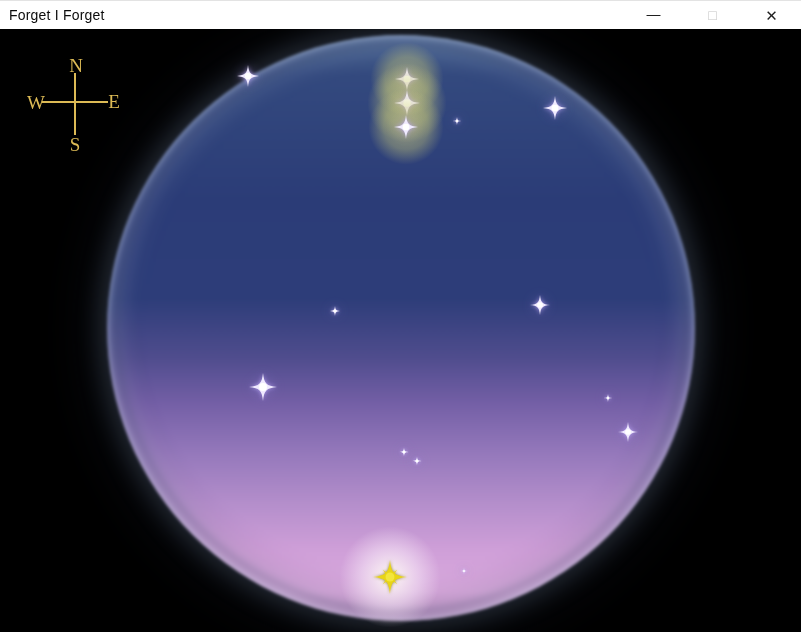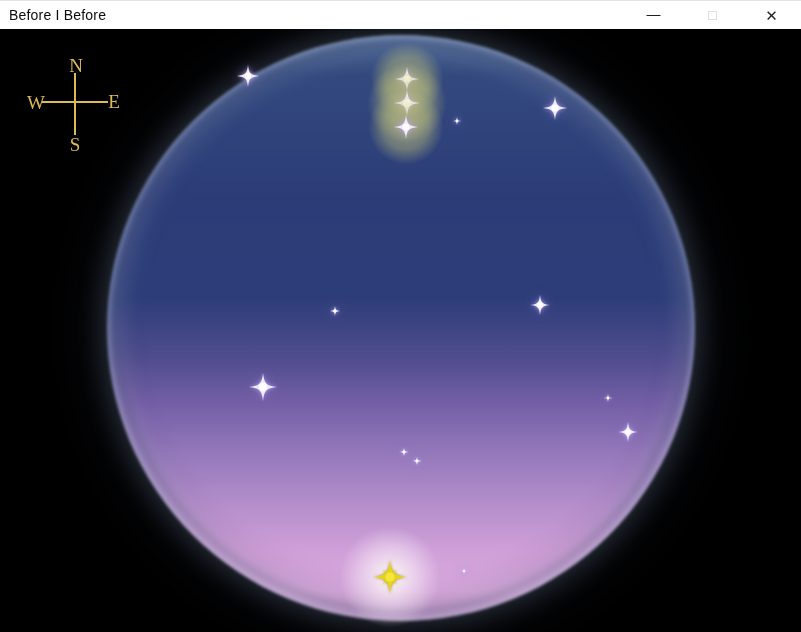--- a/index.html
+++ b/index.html
@@ -119,21 +119,21 @@
   .c-line { position: absolute; background: currentColor; }
   .c-line.v { left: 74px; top: 44px; width: 2px; height: 62px; }
   .c-line.h { left: 42px; top: 72px; width: 66px; height: 2px; }
 </style>
 </head>
 <body>
 
 <div class="window">
 
   <div class="titlebar">
-    <span class="title">Before I Before</span>
+    <span class="title">Forget I Forget</span>
     <div class="controls">
       <button class="ctrl min">
         <span>—</span>
       </button>
       <button class="ctrl max">
         <span>□</span>
       </button>
       <button class="ctrl close">
         <span>✕</span>
       </button>

